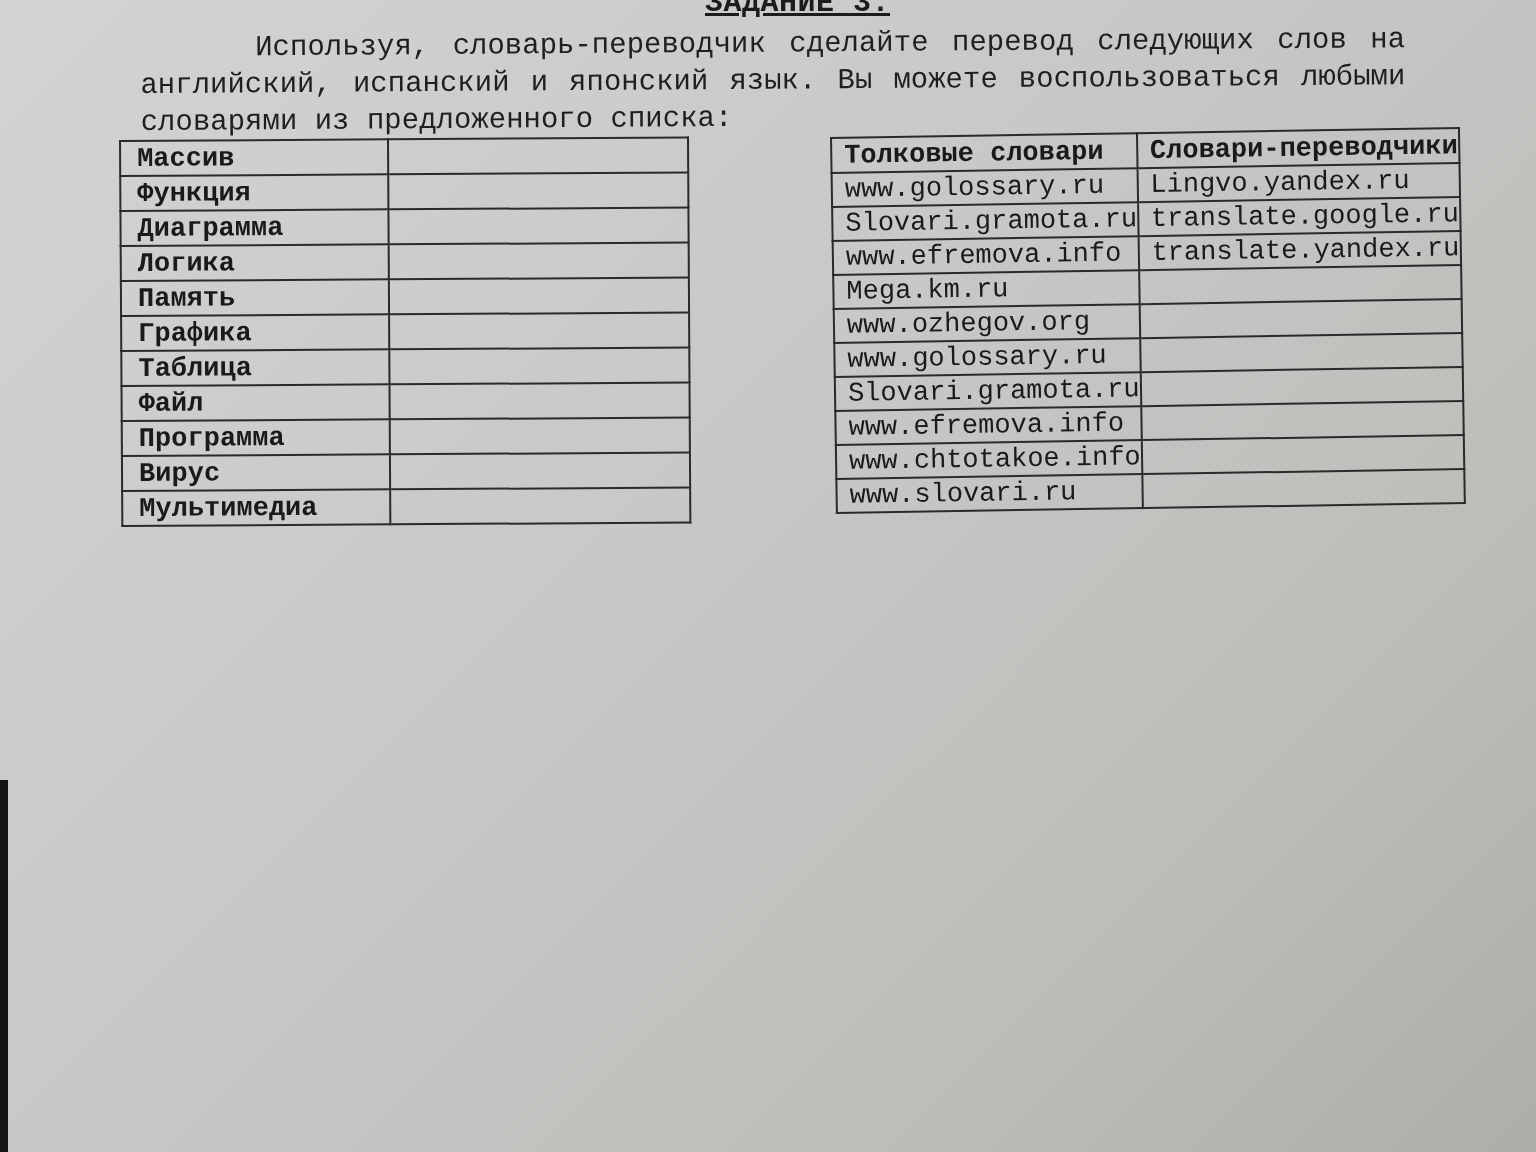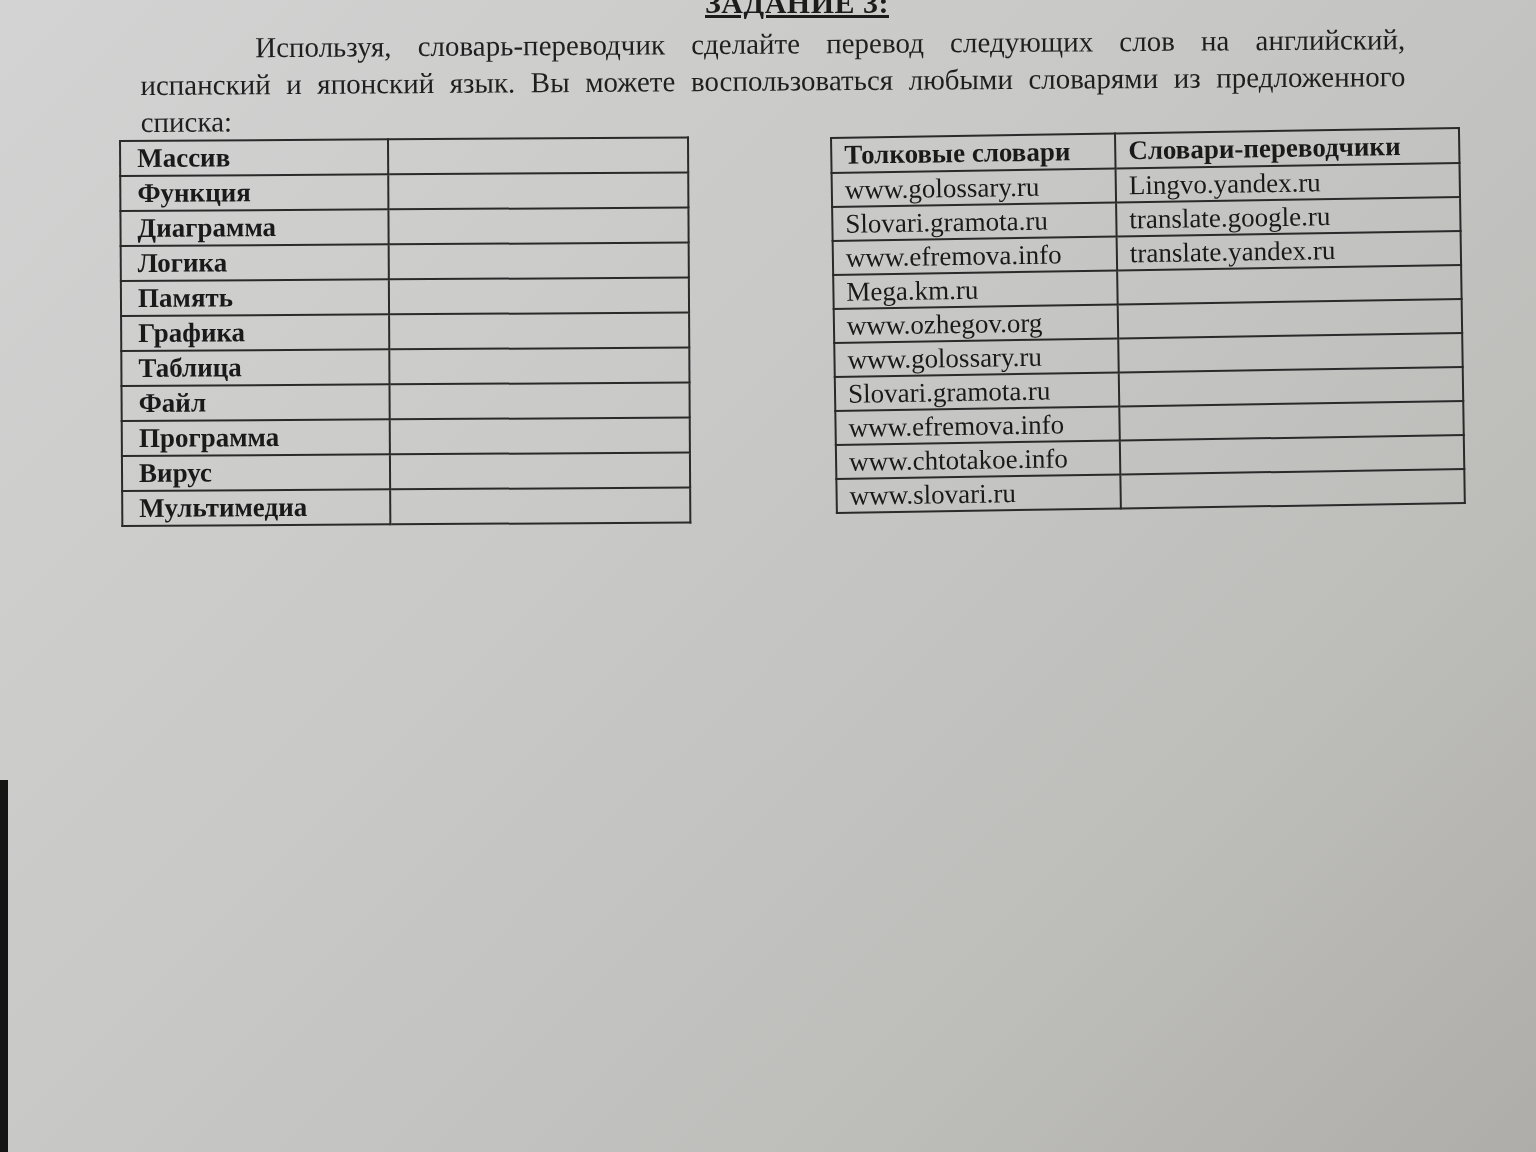--- a/index.html
+++ b/index.html
@@ -22,20 +22,21 @@
       width: 8px;
       height: 372px;
       background: #151515;
     }
     .page {
       position: absolute;
       left: 0;
       top: 0;
       width: 1536px;
       height: 1152px;
+      font-family: Liberation Mono, monospace;
     }
     .title {
       position: absolute;
       left: 705px;
       top: -14px;
       font-size: 30px;
       font-weight: bold;
       text-decoration: underline;
       letter-spacing: 0.5px;
       color: #1c1c1c;

